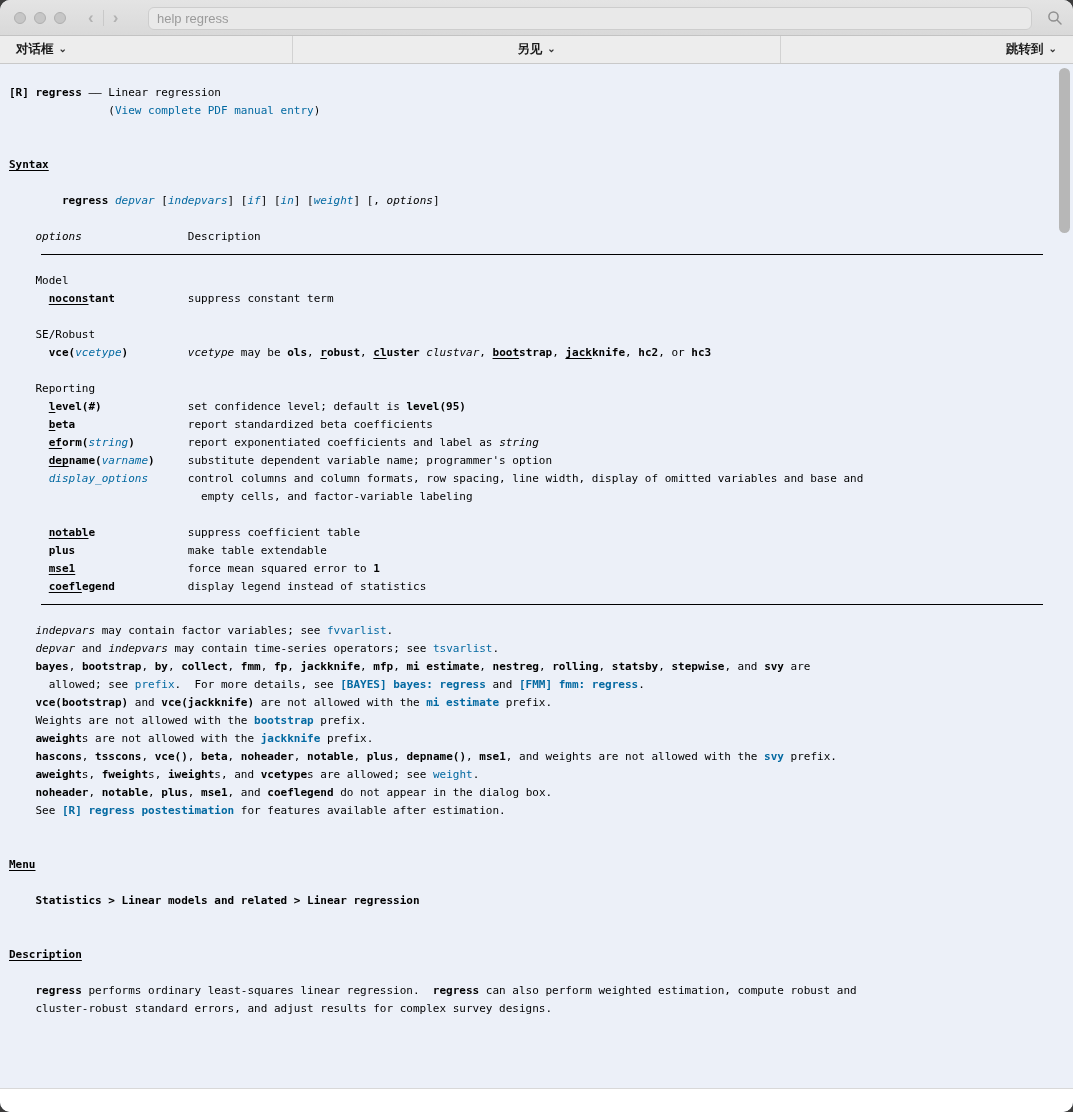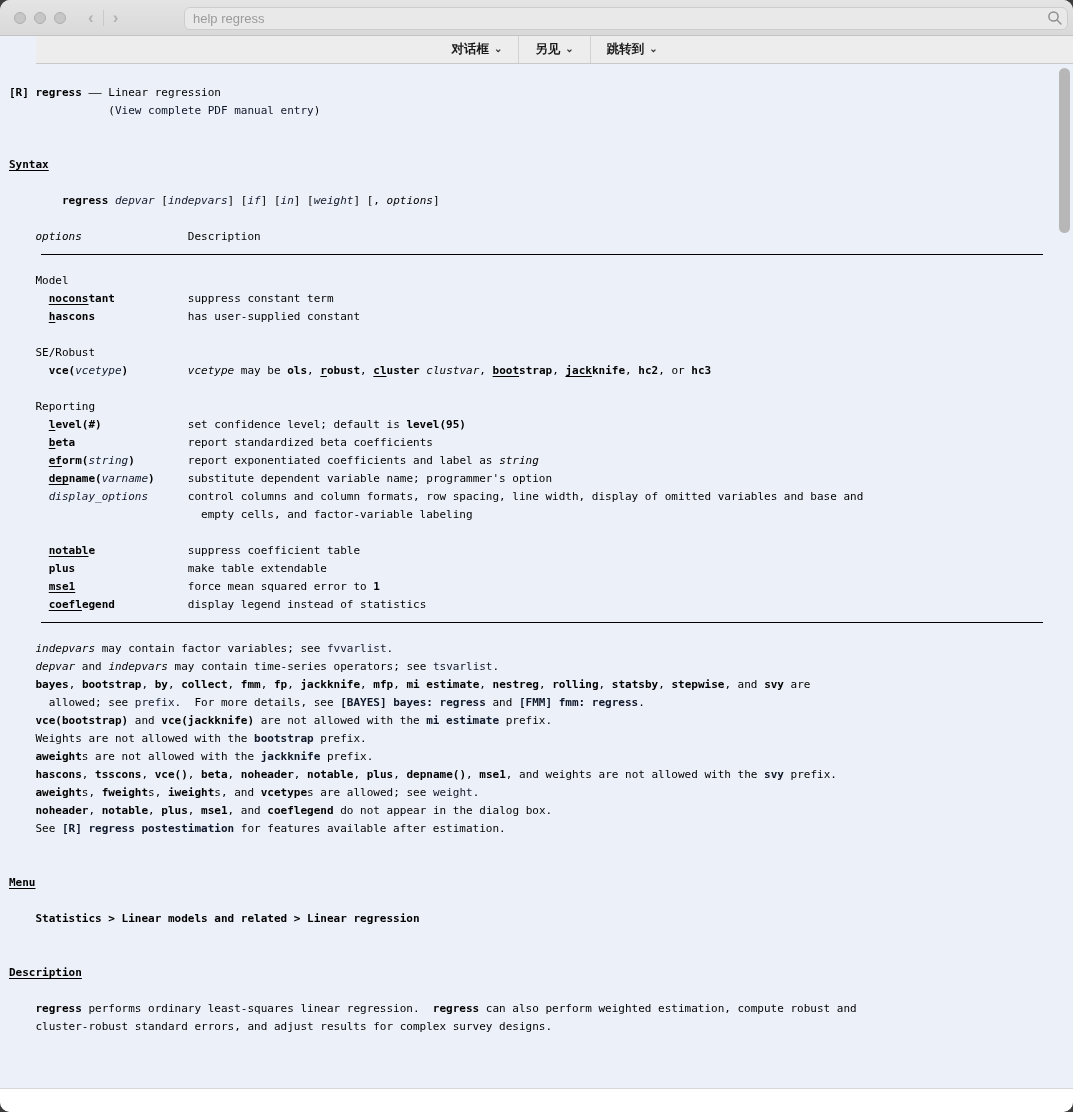--- a/index.html
+++ b/index.html
@@ -14,48 +14,48 @@
     border-bottom:1px solid #c3c3c3;box-sizing:border-box;
     display:flex;align-items:center;
   }
   .lights{display:flex;gap:8px;margin-left:14px;}
   .light{width:12px;height:12px;border-radius:50%;background:#c6c6c6;border:1px solid #afafaf;box-sizing:border-box;}
   .navchev{display:flex;align-items:center;margin-left:22px;color:#b2b2b2;font-size:17px;font-weight:bold;}
   .navchev .divider{width:1px;height:16px;background:#c9c9c9;margin:0 9px;}
   .searchfield{
     position:absolute;left:148px;top:7px;width:884px;height:23px;box-sizing:border-box;
     background:#e9e9e9;border:1px solid #cdcdcd;border-radius:6px;
-    font-family:"Liberation Sans",sans-serif;font-size:13px;color:#9b9b9b;padding:0 8px;outline:none;margin-left:36px;
+    font-family:"Liberation Sans",sans-serif;font-size:13px;color:#9b9b9b;padding:0 8px;outline:none;
   }
   .magnifier{position:absolute;right:10px;top:10px;width:16px;height:16px;}
   
   .toolbar{
     position:absolute;top:36px;left:0;right:0;height:28px;background:#EDEDED;
     border-bottom:1px solid #c9c9c9;box-sizing:border-box;
-    display:flex;justify-content:center;align-items:stretch;margin-left:36px;
+    display:flex;justify-content:space-between;align-items:stretch;
   }
   .tb-item{
     display:flex;align-items:center;padding:0 16px;font-size:12.5px;font-weight:600;color:#1a1a1a;
     cursor:default;white-space:nowrap;
   }
   .tb-sep{width:1px;background:#d2d2d2;}
   .tb-chev{font-size:10px;color:#333;margin-left:5px;transform:translateY(-1px);display:inline-block;}
   
   .content{
     position:absolute;top:64px;left:0;right:0;bottom:24px;background:#ECF0F8;
     padding:20px 0 0 9px;overflow:hidden;
   }
   .line{
     white-space:pre;font-family:"DejaVu Sans Mono","Liberation Mono",monospace;
     font-size:11px;line-height:18px;height:18px;color:#000;
   }
   .line .b{font-weight:bold;}
   .line .i{font-style:italic;}
   .line .u{text-decoration:underline;text-underline-offset:2px;}
-  .line .l{color:#0f172a;cursor:pointer;}
+  .line .l{color:#0369a1;cursor:pointer;}
   .rule-line{position:relative;}
   .rule{display:block;margin-left:32px;width:1002px;height:0;border-top:1.5px solid #000;margin-top:8px;}
   
   .scroll-thumb{
     position:absolute;right:3px;top:68px;width:11px;height:165px;border-radius:6px;
     background:#b7b7b7;
   }
   
   .statusbar{
     position:absolute;left:0;right:0;bottom:0;height:24px;background:#ffffff;
@@ -110,21 +110,20 @@
       <div class="line"></div>
       <div class="line"></div>
       <div class="line"><span class="b u">Syntax</span></div>
       <div class="line"></div>
       <div class="line"><span>        </span><span class="b">regress</span><span> </span><span class="l i">depvar</span><span> [</span><span class="l i">indepvars</span><span>] [</span><span class="l i">if</span><span>] [</span><span class="l i">in</span><span>] [</span><span class="l i">weight</span><span>] [, </span><span class="i">options</span><span>]</span></div>
       <div class="line"></div>
       <div class="line"><span>    </span><span class="i">options</span><span>                </span><span>Description</span></div>
       <div class="line rule-line"><span class="rule"></span></div>
       <div class="line"><span>    Model</span></div>
       <div class="line"><span>      </span><span class="b u">nocons</span><span class="b">tant</span><span>           </span><span>suppress constant term</span></div>
-      <div class="line"><span>      </span><span class="b u">h</span><span class="b">ascons</span><span>              </span><span>has user-supplied constant</span></div>
       <div class="line"></div>
       <div class="line"><span>    SE/Robust</span></div>
       <div class="line"><span>      </span><span class="b">vce(</span><span class="l i">vcetype</span><span class="b">)</span><span>         </span><span class="i">vcetype</span><span> may be </span><span class="b">ols</span><span>, </span><span class="b u">r</span><span class="b">obust</span><span>, </span><span class="b u">cl</span><span class="b">uster</span><span> </span><span class="i">clustvar</span><span>, </span><span class="b u">boot</span><span class="b">strap</span><span>, </span><span class="b u">jack</span><span class="b">knife</span><span>, </span><span class="b">hc2</span><span>, or </span><span class="b">hc3</span></div>
       <div class="line"></div>
       <div class="line"><span>    Reporting</span></div>
       <div class="line"><span>      </span><span class="b u">l</span><span class="b">evel(#)</span><span>             </span><span>set confidence level; default is </span><span class="b">level(95)</span></div>
       <div class="line"><span>      </span><span class="b u">b</span><span class="b">eta</span><span>                 </span><span>report standardized beta coefficients</span></div>
       <div class="line"><span>      </span><span class="b u">ef</span><span class="b">orm(</span><span class="l i">string</span><span class="b">)</span><span>        </span><span>report exponentiated coefficients and label as </span><span class="i">string</span></div>
       <div class="line"><span>      </span><span class="b u">dep</span><span class="b">name(</span><span class="l i">varname</span><span class="b">)</span><span>     </span><span>substitute dependent variable name; programmer's option</span></div>
       <div class="line"><span>      </span><span class="l i">display_options</span><span>      </span><span>control columns and column formats, row spacing, line width, display of omitted variables and base and</span></div>

